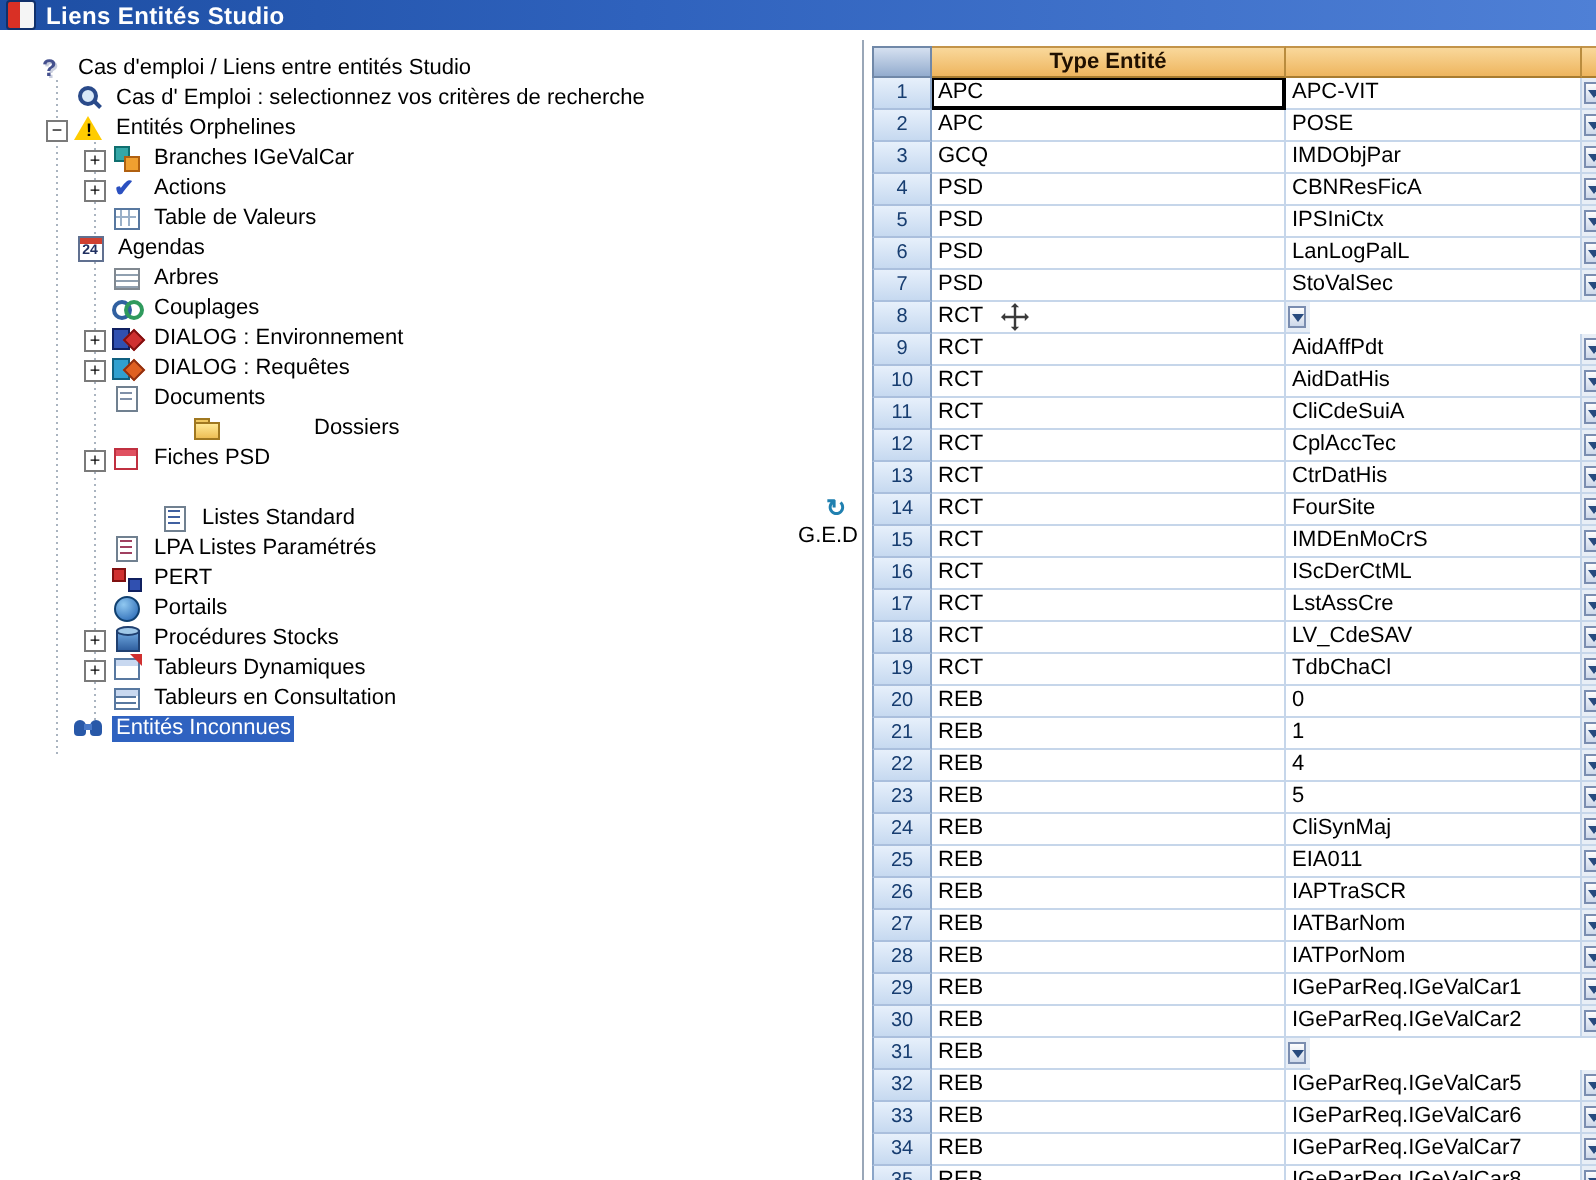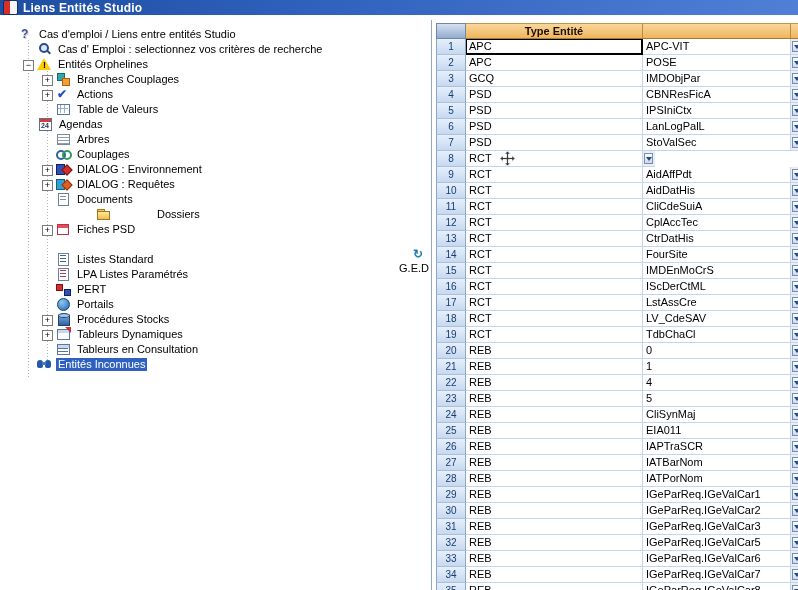--- a/index.html
+++ b/index.html
@@ -140,21 +140,21 @@
           <span class="tlabel">Cas d' Emploi : selectionnez vos critères de recherche</span>
         </div>
         <div class="trow" style="padding-left: 23px;">
           <span class="exp box">−</span>
           <span class="ticon i-warning"></span>
           <span class="tlabel">Entités Orphelines</span>
         </div>
         <div class="trow" style="padding-left: 42px;">
           <span class="exp box">+</span>
           <span class="ticon i-branches"></span>
-          <span class="tlabel">Branches Couplages</span>
+          <span class="tlabel">Branches IGeValCar</span>
         </div>
         <div class="trow" style="padding-left: 42px;">
           <span class="exp box">+</span>
           <span class="ticon i-checkmark"></span>
           <span class="tlabel">Actions</span>
         </div>
         <div class="trow" style="padding-left: 42px;">
           <span class="exp"></span>
           <span class="ticon i-table-values"></span>
           <span class="tlabel">Table de Valeurs</span>
@@ -197,21 +197,21 @@
         <div class="trow" style="padding-left: 42px;">
           <span class="exp box">+</span>
           <span class="ticon i-fiches-psd"></span>
           <span class="tlabel">Fiches PSD</span>
         </div>
         <div class="trow" style="padding-left: 42px; flex-direction: column;">
           <span class="exp"></span>
           <span class="ticon i-ged"></span>
           <span class="tlabel">G.E.D</span>
         </div>
-        <div class="trow" style="padding-left: 42px;">
+        <div class="trow" style="padding-left: 66px;">
           <span class="exp"></span>
           <span class="ticon i-list-standard"></span>
           <span class="tlabel">Listes Standard</span>
         </div>
         <div class="trow" style="padding-left: 42px;">
           <span class="exp"></span>
           <span class="ticon i-list-parameterized"></span>
           <span class="tlabel">LPA Listes Paramétrés</span>
         </div>
         <div class="trow" style="padding-left: 42px;">
@@ -490,21 +490,20 @@
             <div class="gnum">30</div>
             <div class="gcell gtype">REB</div>
             <div class="gcell gname">IGeParReq.IGeValCar2</div>
             <div class="gbtncell">
               <span class="minibtn"></span>
             </div>
           </div>
           <div class="grow">
             <div class="gnum">31</div>
             <div class="gcell gtype">REB</div>
-            <div class="gcell gname">IGeParReq.IGeValCar3</div>
             <div class="gbtncell">
               <span class="minibtn"></span>
             </div>
           </div>
           <div class="grow">
             <div class="gnum">32</div>
             <div class="gcell gtype">REB</div>
             <div class="gcell gname">IGeParReq.IGeValCar5</div>
             <div class="gbtncell">
               <span class="minibtn"></span>

